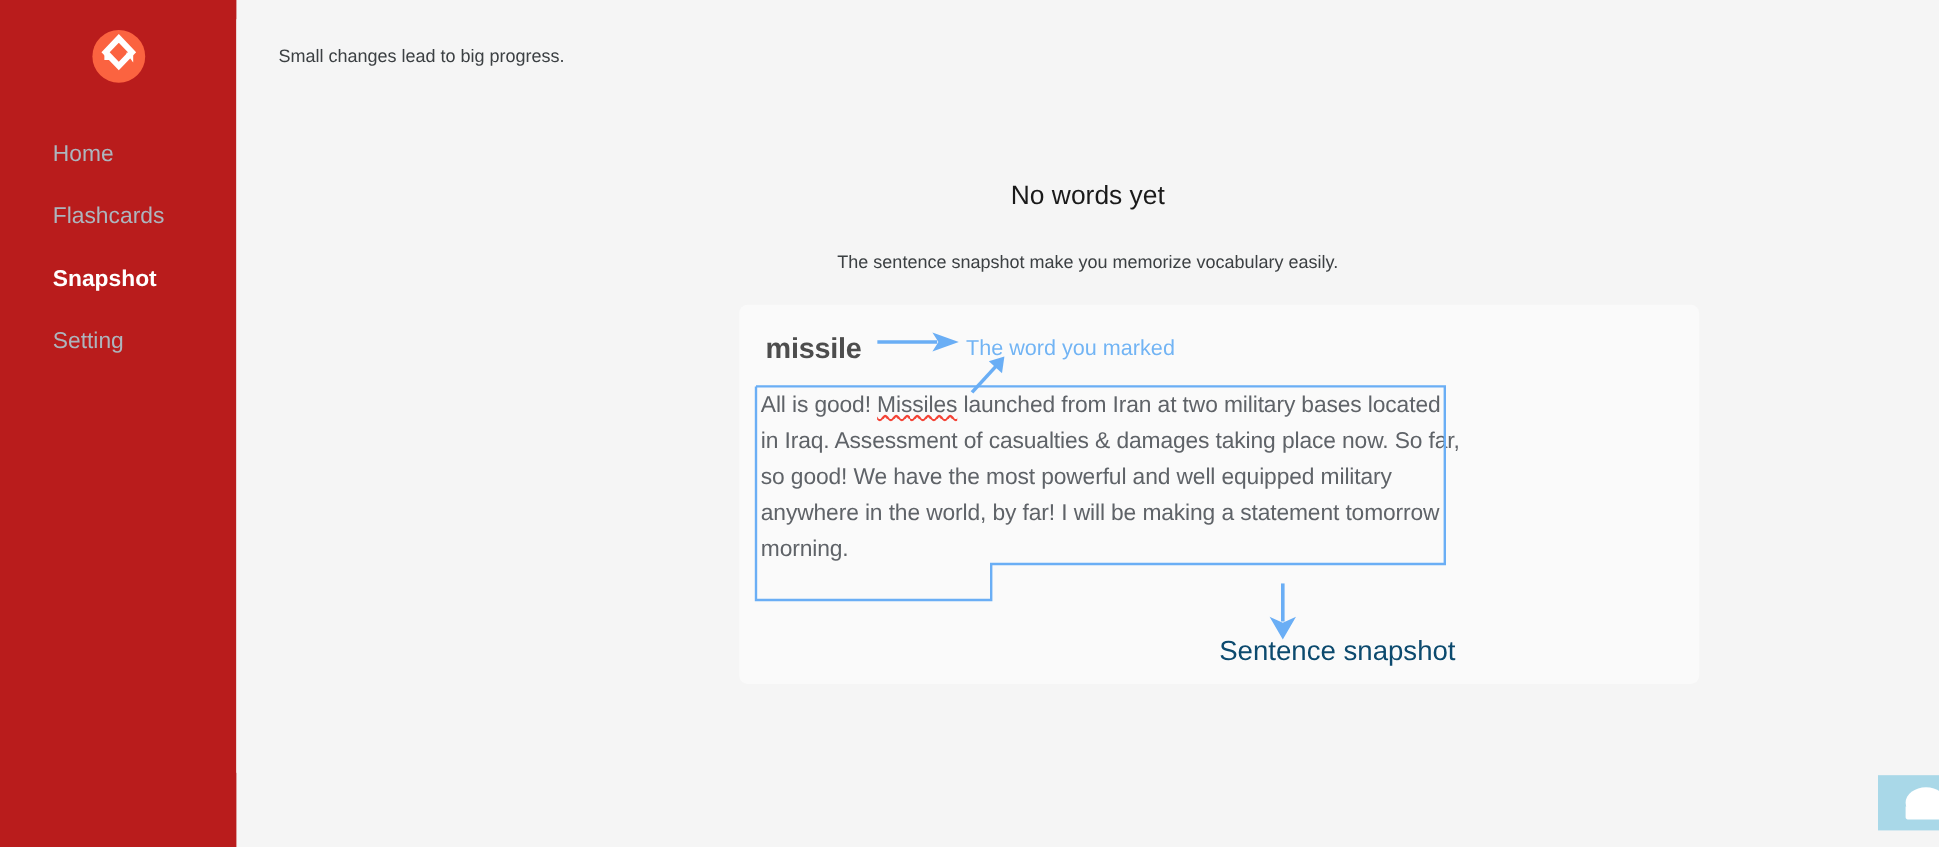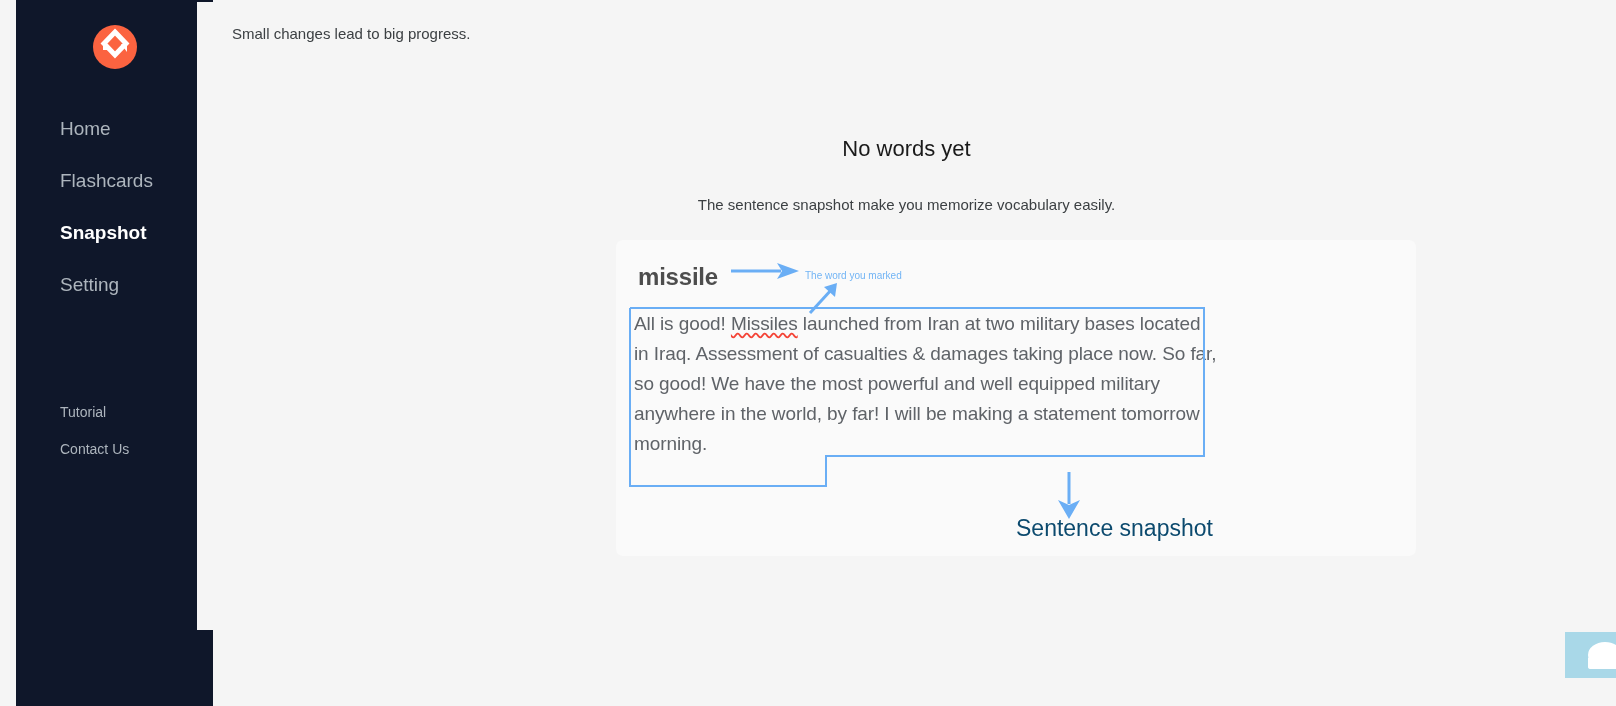--- a/index.html
+++ b/index.html
@@ -6,23 +6,23 @@
   html, body {
     width: 1616px; height: 706px;
     background: #f5f5f5;
     font-family: "Liberation Sans", sans-serif;
     overflow: hidden;
   }
   #app { position: relative; width: 1616px; height: 706px; }
 
   
   #sidebar {
-    position: absolute; left: 16px; top: 0;
+    position: absolute; left: 0; top: 0;
     width: 197px; height: 706px;
-    background: #0f172a;
+    background: #b91c1c;
   }
   #logo-wrap {
     position: absolute; left: 0; top: 25px;
     width: 197px; text-align: center;
   }
   .logo-circle {
     display: inline-block;
     width: 44px; height: 44px;
     border-radius: 50%;
     background: #fb6340;
@@ -51,21 +51,21 @@
     font-size: 14px;
     line-height: 17px;
     color: #adb5bd;
     text-decoration: none;
     cursor: pointer;
     white-space: nowrap;
   }
 
   
   #main {
-    position: absolute; left: 197px; top: 2px;
+    position: absolute; left: 197px; top: 16px;
     width: 1419px; height: 628px;
     background: #f5f5f5;
   }
   #tagline {
     position: absolute; left: 35px; top: 21px;
     font-size: 15px; color: #3c4043;
     line-height: 22px;
   }
   #page-title {
     position: absolute; left: 0; top: 125px;
@@ -88,21 +88,21 @@
   }
   #word-label {
     position: absolute; left: 22px; top: 23px;
     font-size: 24px; font-weight: bold;
     color: #4d4d4d; line-height: 28px;
     letter-spacing: -0.2px;
   }
   #arrow-right-svg { position: absolute; left: 115px; top: 20px; }
   #word-callout {
     position: absolute; left: 189px; top: 26px;
-    font-size: 10px; color: #72b4f4;
+    font-size: 18px; color: #72b4f4;
     line-height: 20px;
     text-shadow: 0 0 3px rgba(255,255,255,0.9);
   }
   #arrow-up-svg { position: absolute; left: 190px; top: 42px; }
 
   #sentence-area {
     position: absolute; left: 14px; top: 66px;
     width: 590px;
   }
   #sentence-text {
@@ -156,24 +156,20 @@
       </span>
     </div>
 
     <nav id="nav">
       <a class="nav-item">Home</a>
       <a class="nav-item">Flashcards</a>
       <a class="nav-item active">Snapshot</a>
       <a class="nav-item">Setting</a>
     </nav>
 
-    <div id="sublinks">
-      <a class="sub-item">Tutorial</a>
-      <a class="sub-item">Contact Us</a>
-    </div>
   </div>
 
   <div id="main">
 
     <div id="tagline">Small changes lead to big progress.</div>
 
     <h1 id="page-title">No words yet</h1>
 
     <div id="page-subtitle">The sentence snapshot make you memorize vocabulary easily.</div>
 

